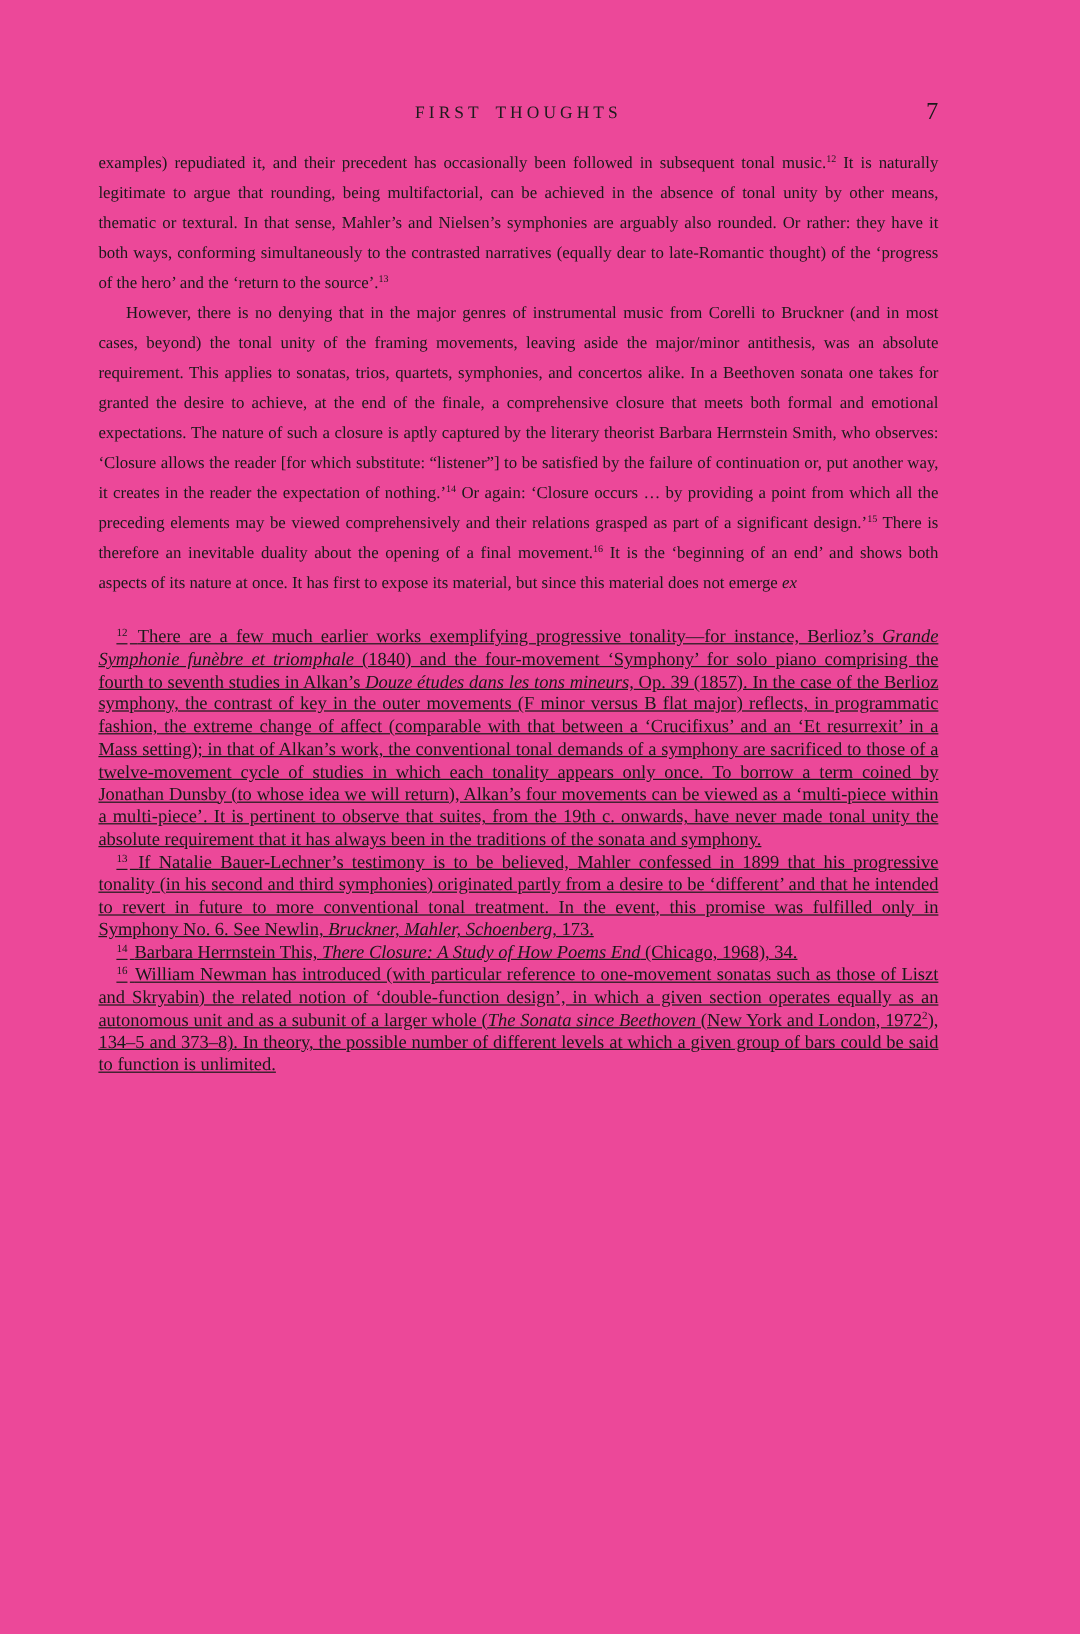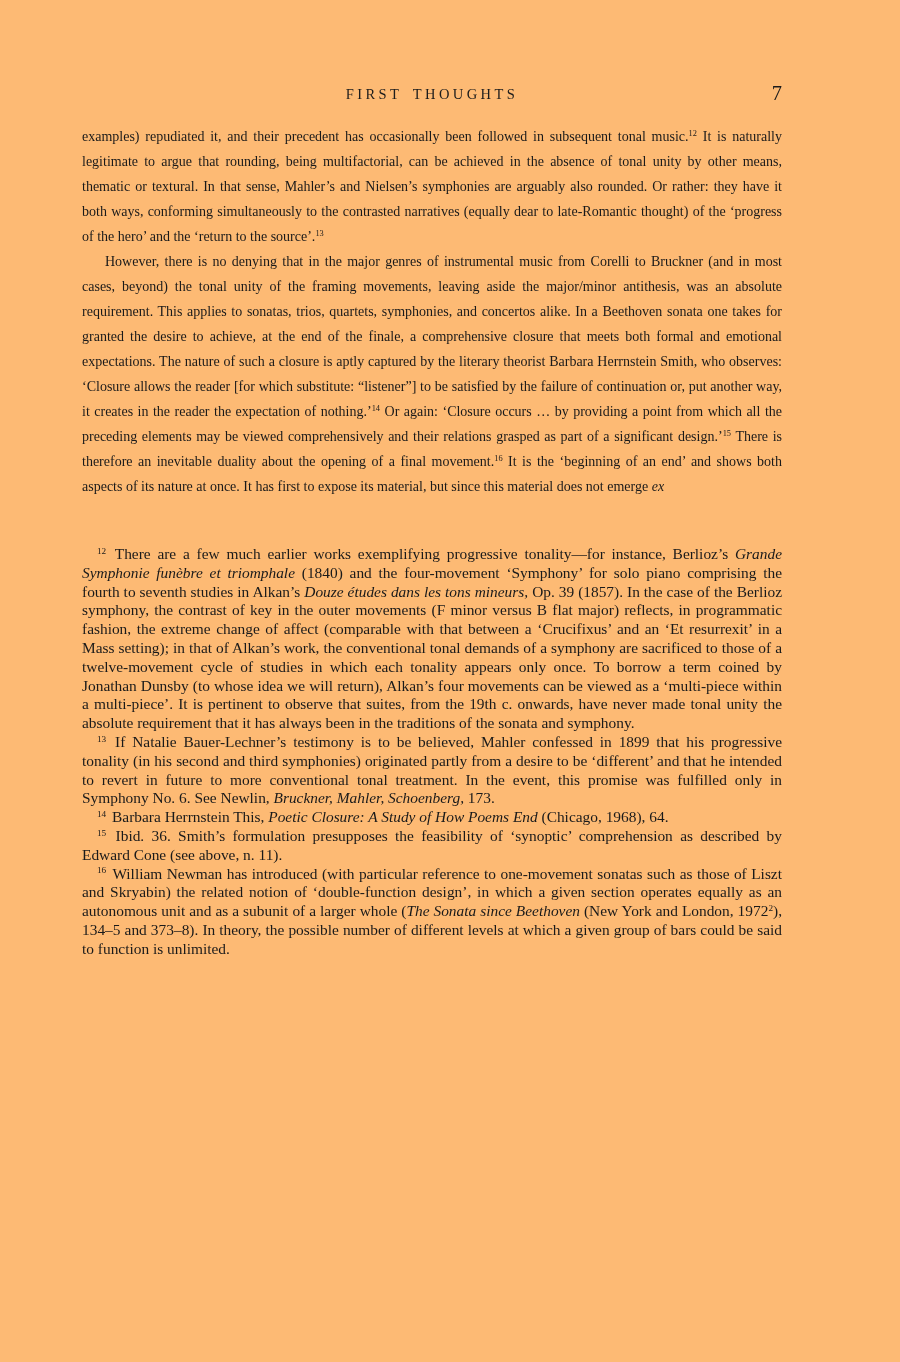--- a/index.html
+++ b/index.html
@@ -4,21 +4,21 @@
 <style>
   html, body {
     margin: 0;
     padding: 0;
     background: #ffffff;
   }
   .page {
     position: relative;
     width: 900px;
     height: 1362px;
-    background: #fdba74;
+    background: #ec4899;
     font-family: "Liberation Serif", "DejaVu Serif", serif;
     color: #1a1a1a;
     overflow: hidden;
   }
   .content {
     position: absolute;
     left: 82px;
     top: 86px;
     width: 700px;
   }
@@ -56,21 +56,22 @@
     font-size: 0.6em;
     line-height: 0;
     vertical-align: baseline;
     position: relative;
     top: -0.55em;
   }
   .it {
     font-style: italic;
   }
   .footnotes {
-    margin-top: 46px;
+    margin-top: 23px;
+    text-decoration: underline;
   }
   .footnotes p.footnote {
     margin: 0;
     font-size: 15.4px;
     line-height: 18.8px;
     text-align: justify;
     text-indent: 15px;
     color: #1a1a1a;
   }
   .fn-num {
@@ -91,19 +92,18 @@
     <div class="body-text">
 
     <p class="para"><span>examples) repudiated it, and their precedent has occasionally been followed in subsequent tonal music.</span><sup>12</sup><span> It is naturally legitimate to argue that rounding, being multifactorial, can be achieved in the absence of tonal unity by other means, thematic or textural. In that sense, Mahler’s and Nielsen’s symphonies are arguably also rounded. Or rather: they have it both ways, conforming simultaneously to the contrasted narratives (equally dear to late-Romantic thought) of the ‘progress of the hero’ and the ‘return to the source’.</span><sup>13</sup></p>
         <p class="para indent"><span>However, there is no denying that in the major genres of instrumental music from Corelli to Bruckner (and in most cases, beyond) the tonal unity of the framing movements, leaving aside the major/minor antithesis, was an absolute requirement. This applies to sonatas, trios, quartets, symphonies, and concertos alike. In a Beethoven sonata one takes for granted the desire to achieve, at the end of the finale, a comprehensive closure that meets both formal and emotional expectations. The nature of such a closure is aptly captured by the literary theorist Barbara Herrnstein Smith, who observes: ‘Closure allows the reader [for which substitute: “listener”] to be satisfied by the failure of continuation or, put another way, it creates in the reader the expectation of nothing.’</span><sup>14</sup><span> Or again: ‘Closure occurs … by providing a point from which all the preceding elements may be viewed comprehensively and their relations grasped as part of a significant design.’</span><sup>15</sup><span> There is therefore an inevitable duality about the opening of a final movement.</span><sup>16</sup><span> It is the ‘beginning of an end’ and shows both aspects of its nature at once. It has first to expose its material, but since this material does not emerge </span><span class="it">ex</span></p>
       </div>
 
     <div class="footnotes">
 
     <p class="footnote"><sup class="fn-num">12</sup> <span>There are a few much earlier works exemplifying progressive tonality—for instance, Berlioz’s </span><span class="it">Grande Symphonie funèbre et triomphale</span><span> (1840) and the four-movement ‘Symphony’ for solo piano comprising the fourth to seventh studies in Alkan’s </span><span class="it">Douze études dans les tons mineurs,</span><span> Op. 39 (1857). In the case of the Berlioz symphony, the contrast of key in the outer movements (F minor versus B flat major) reflects, in programmatic fashion, the extreme change of affect (comparable with that between a ‘Crucifixus’ and an ‘Et resurrexit’ in a Mass setting); in that of Alkan’s work, the conventional tonal demands of a symphony are sacrificed to those of a twelve-movement cycle of studies in which each tonality appears only once. To borrow a term coined by Jonathan Dunsby (to whose idea we will return), Alkan’s four movements can be viewed as a ‘multi-piece within a multi-piece’. It is pertinent to observe that suites, from the 19th c. onwards, have never made tonal unity the absolute requirement that it has always been in the traditions of the sonata and symphony.</span></p>
         <p class="footnote"><sup class="fn-num">13</sup> <span>If Natalie Bauer-Lechner’s testimony is to be believed, Mahler confessed in 1899 that his progressive tonality (in his second and third symphonies) originated partly from a desire to be ‘different’ and that he intended to revert in future to more conventional tonal treatment. In the event, this promise was fulfilled only in Symphony No. 6. See Newlin, </span><span class="it">Bruckner, Mahler, Schoenberg,</span><span> 173.</span></p>
-        <p class="footnote"><sup class="fn-num">14</sup> <span>Barbara Herrnstein This, </span><span class="it">Poetic Closure: A Study of How Poems End</span><span> (Chicago, 1968), 64.</span></p>
-        <p class="footnote"><sup class="fn-num">15</sup> <span>Ibid. 36. Smith’s formulation presupposes the feasibility of ‘synoptic’ comprehension as described by Edward Cone (see above, n. 11).</span></p>
+        <p class="footnote"><sup class="fn-num">14</sup> <span>Barbara Herrnstein This, </span><span class="it">There Closure: A Study of How Poems End</span><span> (Chicago, 1968), 34.</span></p>
         <p class="footnote"><sup class="fn-num">16</sup> <span>William Newman has introduced (with particular reference to one-movement sonatas such as those of Liszt and Skryabin) the related notion of ‘double-function design’, in which a given section operates equally as an autonomous unit and as a subunit of a larger whole (</span><span class="it">The Sonata since Beethoven</span><span> (New York and London, 1972</span><sup>2</sup><span>), 134–5 and 373–8). In theory, the possible number of different levels at which a given group of bars could be said to function is unlimited.</span></p>
       </div>
 
   </div>
 </div>
 
 </body></html>

